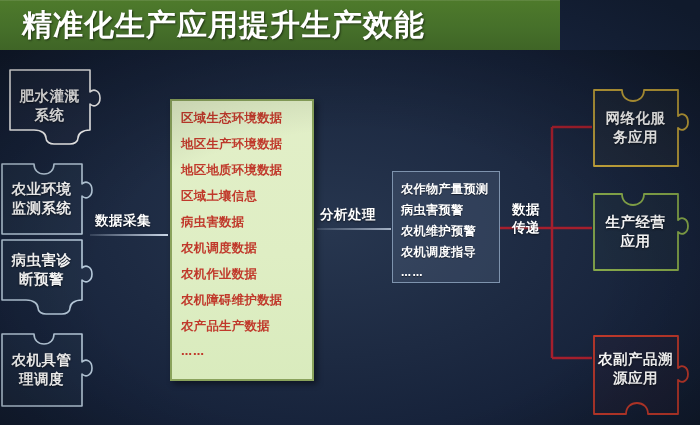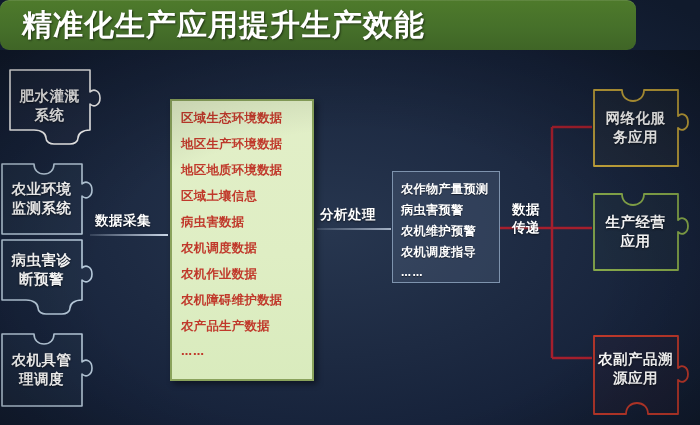--- a/index.html
+++ b/index.html
@@ -8,24 +8,23 @@
     font-family:"DejaVu Sans","Liberation Sans",sans-serif;
     background:#121d2f;
   }
   #slide{
     position:relative;width:700px;height:425px;overflow:hidden;
     background:
       radial-gradient(ellipse 520px 300px at 330px 230px, #27364f 0%, #1d2a42 42%, #16223a 70%, #101a2c 100%);
   }
   
   #titlebar{
-    position:absolute;left:0;top:0;width:636px;height:50px;
+    position:absolute;left:0;top:0;width:560px;height:50px;
     background:linear-gradient(180deg,#4e7a2b 0%,#46702a 55%,#3f6526 100%);
     box-shadow:0 1px 0 rgba(255,255,255,.10) inset;
-    border-radius:9px;
   }
   #titlebar .ttl{
     position:absolute;left:22px;top:6px;
     font-size:30px;line-height:38px;font-weight:bold;color:#ffffff;
     letter-spacing:1px;
     text-shadow:1px 1px 2px rgba(0,0,0,.55);
     white-space:nowrap;
   }
   
   .piece{position:absolute;}

